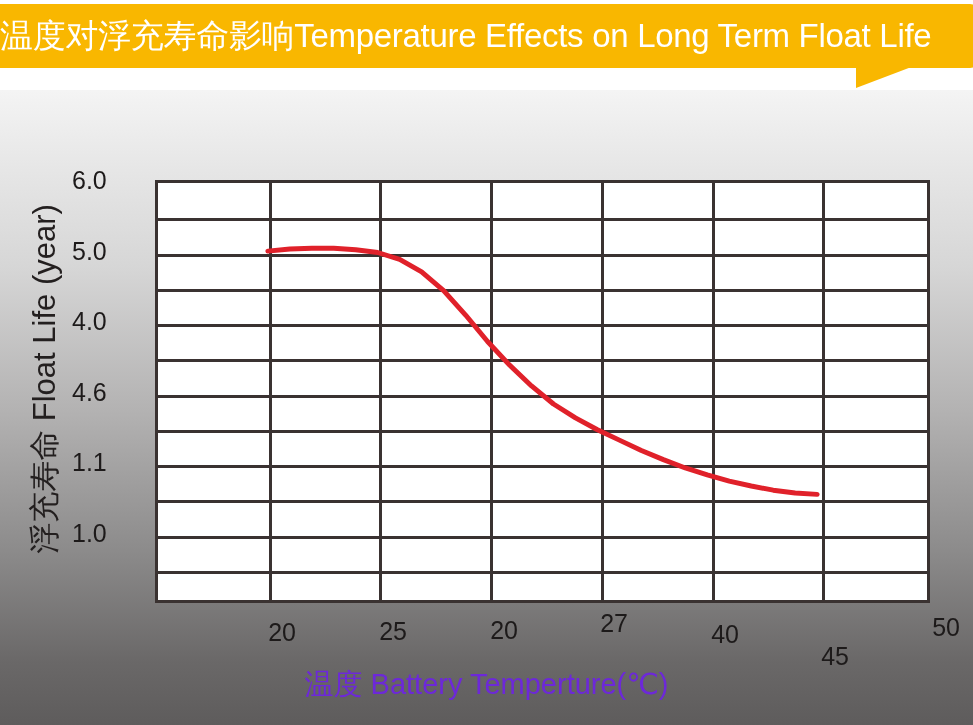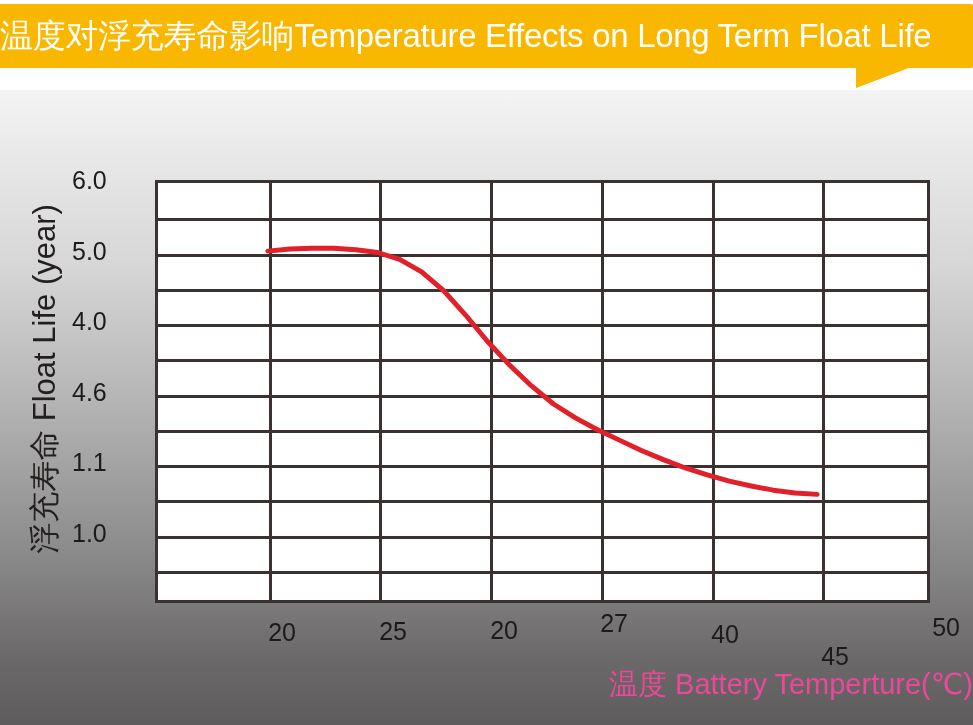--- a/index.html
+++ b/index.html
@@ -128,23 +128,23 @@
     font-size: 31px;
     color: #231f1f;
     white-space: nowrap;
   }
 
   #xlabel {
     position: absolute;
     left: 0;
     top: 665px;
     width: 973px;
-    text-align: right;
+    text-align: center;
     font-size: 29px;
-    color: #ec4899;
+    color: #6d28d9;
     white-space: nowrap;
   }
 </style>
 </head>
 <body>
 
 <div id="root">
 
   <div id="bg-panel"></div>
 

